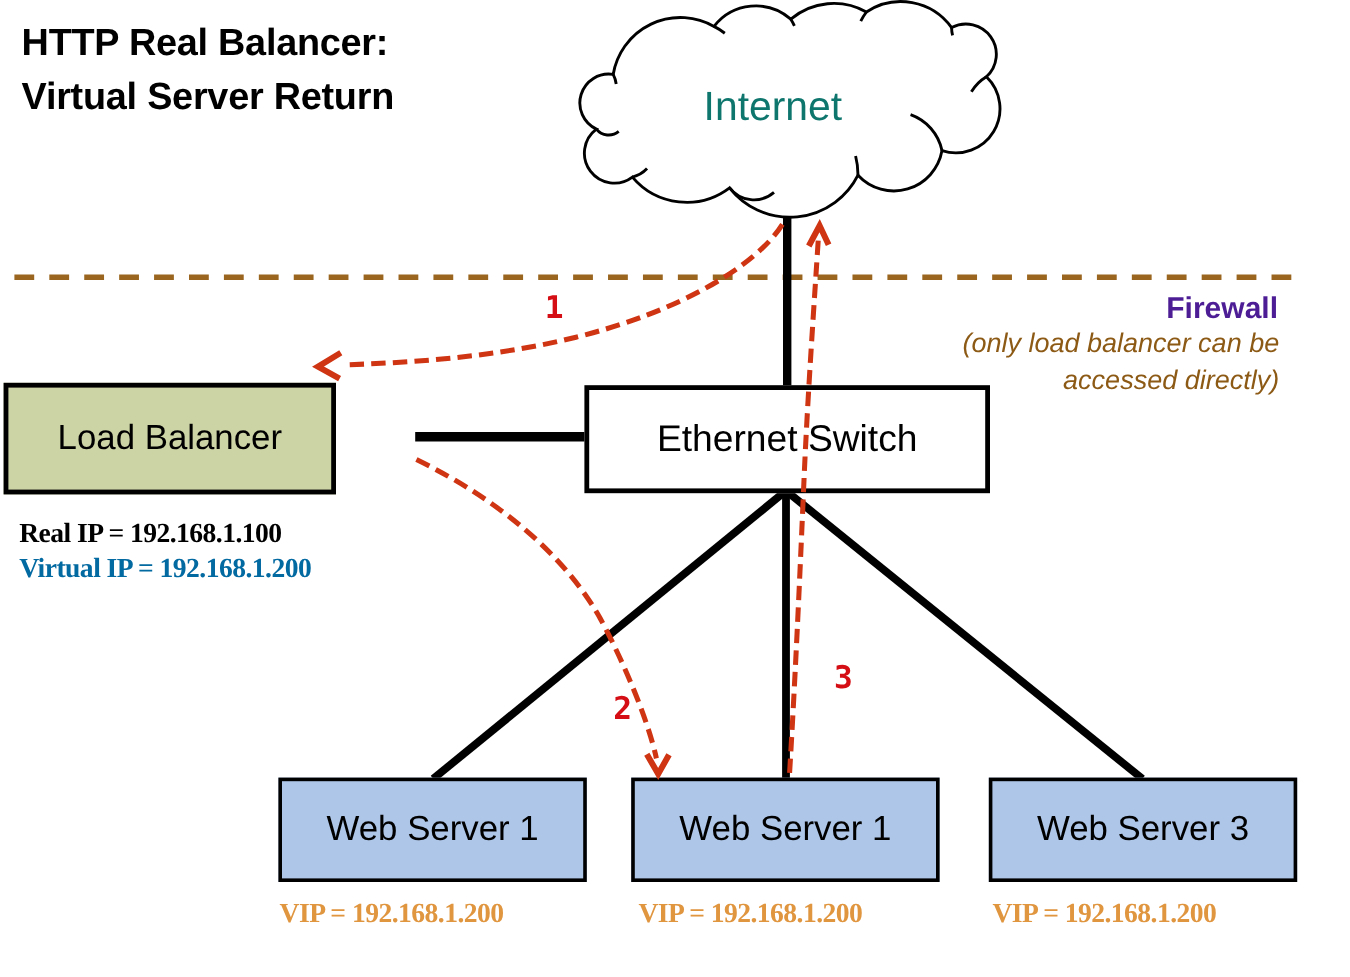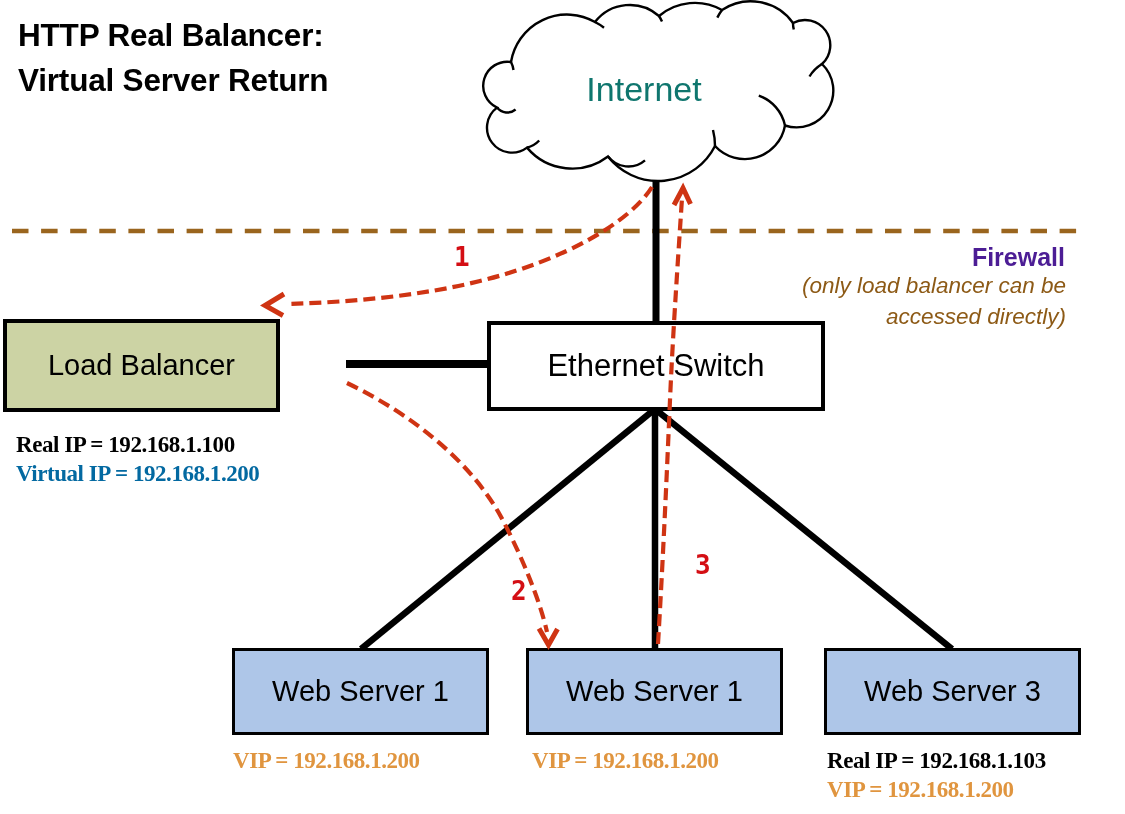--- a/index.html
+++ b/index.html
@@ -92,21 +92,20 @@
     <div>Real IP = 192.168.1.100</div>
     <div style="color: #0369a1;">Virtual IP = 192.168.1.200</div>
   </div>
   <div class="abs iplabel ip-ws1">
     <div style="color: rgb(224, 149, 63);">VIP = 192.168.1.200</div>
   </div>
   <div class="abs iplabel ip-ws2">
     <div style="color: rgb(224, 149, 63);">VIP = 192.168.1.200</div>
   </div>
   <div class="abs iplabel ip-ws3">
-    <div>Real IP = 192.168.1.103</div>
     <div style="color: rgb(224, 149, 63);">VIP = 192.168.1.200</div>
   </div>
 
   <div class="abs step step1" style="color: rgb(212, 14, 20);">1</div>
   <div class="abs step step2" style="color: rgb(212, 14, 20);">2</div>
   <div class="abs step step3" style="color: rgb(212, 14, 20);">3</div>
 
 </div>
 
 </body></html>

